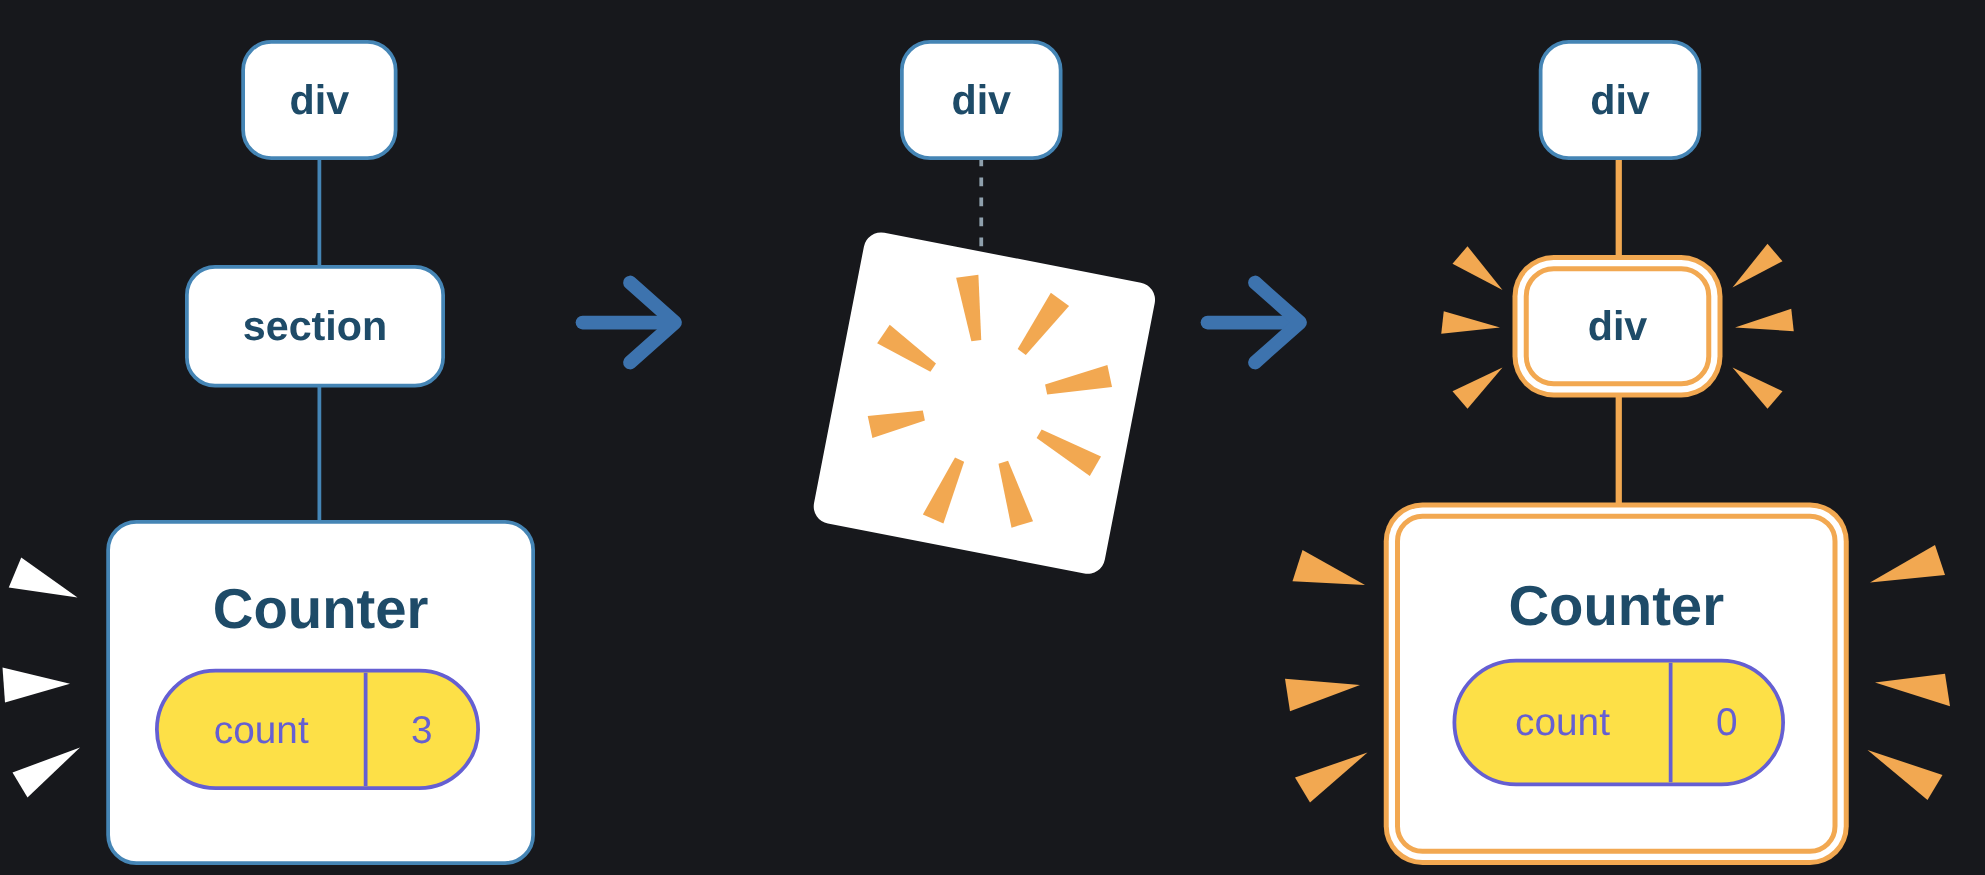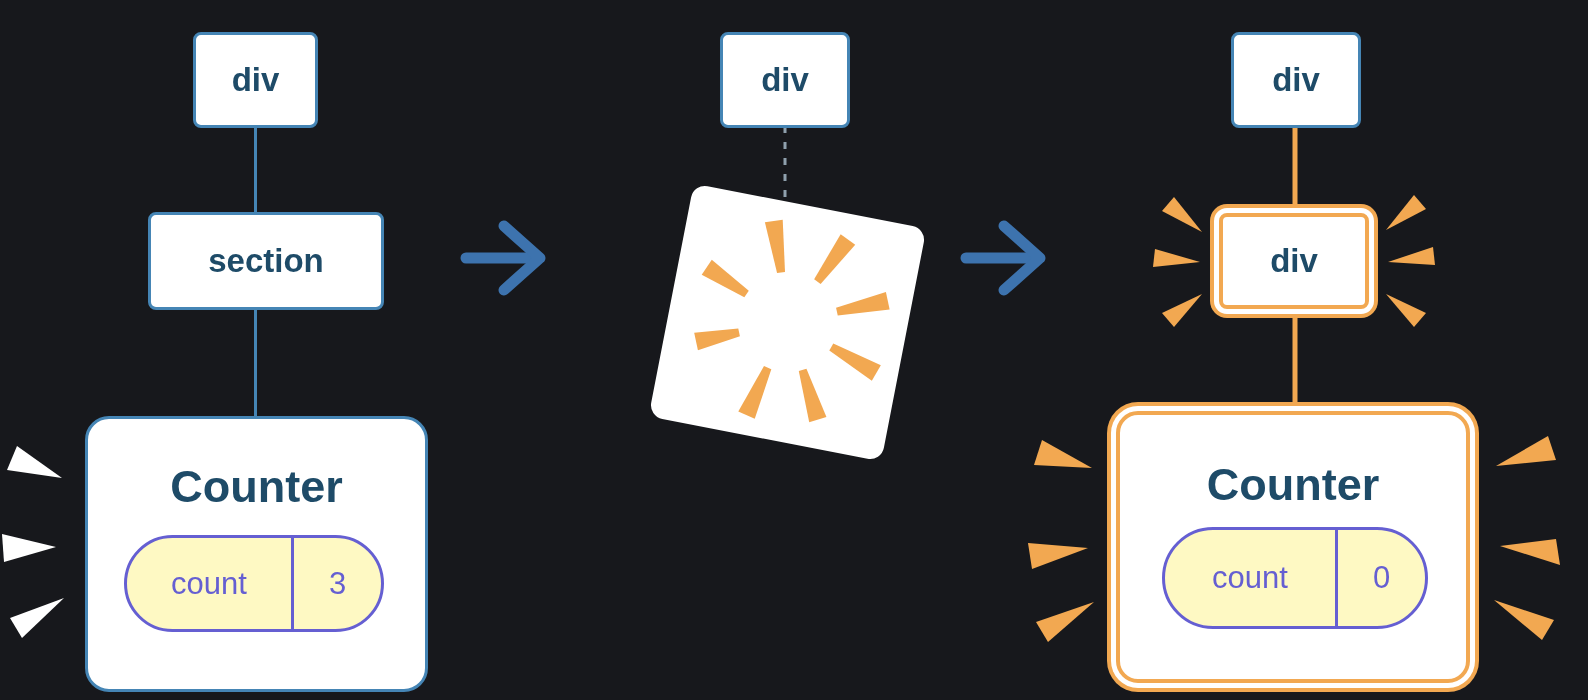--- a/index.html
+++ b/index.html
@@ -19,21 +19,21 @@
   .canvas{
     position:relative;width:1588px;height:700px;overflow:hidden;
     background:var(--background);
     font-family:"Liberation Sans",sans-serif;
   }
   .layer{position:absolute;inset:0;z-index:1}
   .node{
     position:absolute;z-index:2;
     background:var(--node-bg);
     border:3px solid var(--node-border);
-    border-radius:8px;
+    border-radius:24px;
     display:flex;align-items:center;justify-content:center;
     color:var(--node-text);font-size:33px;font-weight:700;
   }
   .node.highlight{
     border:4px solid var(--highlight-orange);
     box-shadow:0 0 0 5px #ffffff,0 0 0 9px var(--highlight-orange);
   }
   .counter-box{
     position:absolute;z-index:2;
     background:var(--node-bg);
@@ -44,21 +44,21 @@
     border:4px solid var(--highlight-orange);
     box-shadow:0 0 0 5px #ffffff,0 0 0 9px var(--highlight-orange);
     border-radius:22px;
   }
   .counter-title{
     position:absolute;left:0;right:0;text-align:center;
     color:var(--node-text);font-size:45px;font-weight:700;
   }
   .state-pill{
     position:absolute;display:flex;align-items:stretch;
-    background:#fef9c3;
+    background:#fde047;
     border:3px solid var(--state-purple);
     border-radius:999px;
     color:var(--state-purple);font-size:31px;font-weight:400;
     overflow:hidden;
   }
   .pill-key{
     flex:1;display:flex;align-items:center;justify-content:center;
     border-right:3px solid var(--state-purple);
   }
   .pill-value{
@@ -129,21 +129,21 @@
       <polygon points="1548,436 1556,460 1496,466"></polygon>
       <polygon points="1560,565 1556,539 1500,546"></polygon>
       <polygon points="1554,620 1542,640 1494,600"></polygon>
     </g>
   </svg>
 
   <div class="node" style="left:193px;top:32px;width:125px;height:96px">
     <span>div</span>
   </div>
 
-  <div class="node" style="left:148px;top:212px;width:236px;height:98px">
+  <div class="node" style="left:148px;top:212px;width:208px;height:98px">
     <span>section</span>
   </div>
 
   <div class="counter-box" style="left:85px;top:416px;width:343px;height:276px">
     <div class="counter-title" style="top:42px">Counter</div>
     <div class="state-pill" style="left:36px;top:116px;width:260px;height:97px">
       <span class="pill-key">count</span>
       <span class="pill-value">3</span>
     </div>
   </div>

